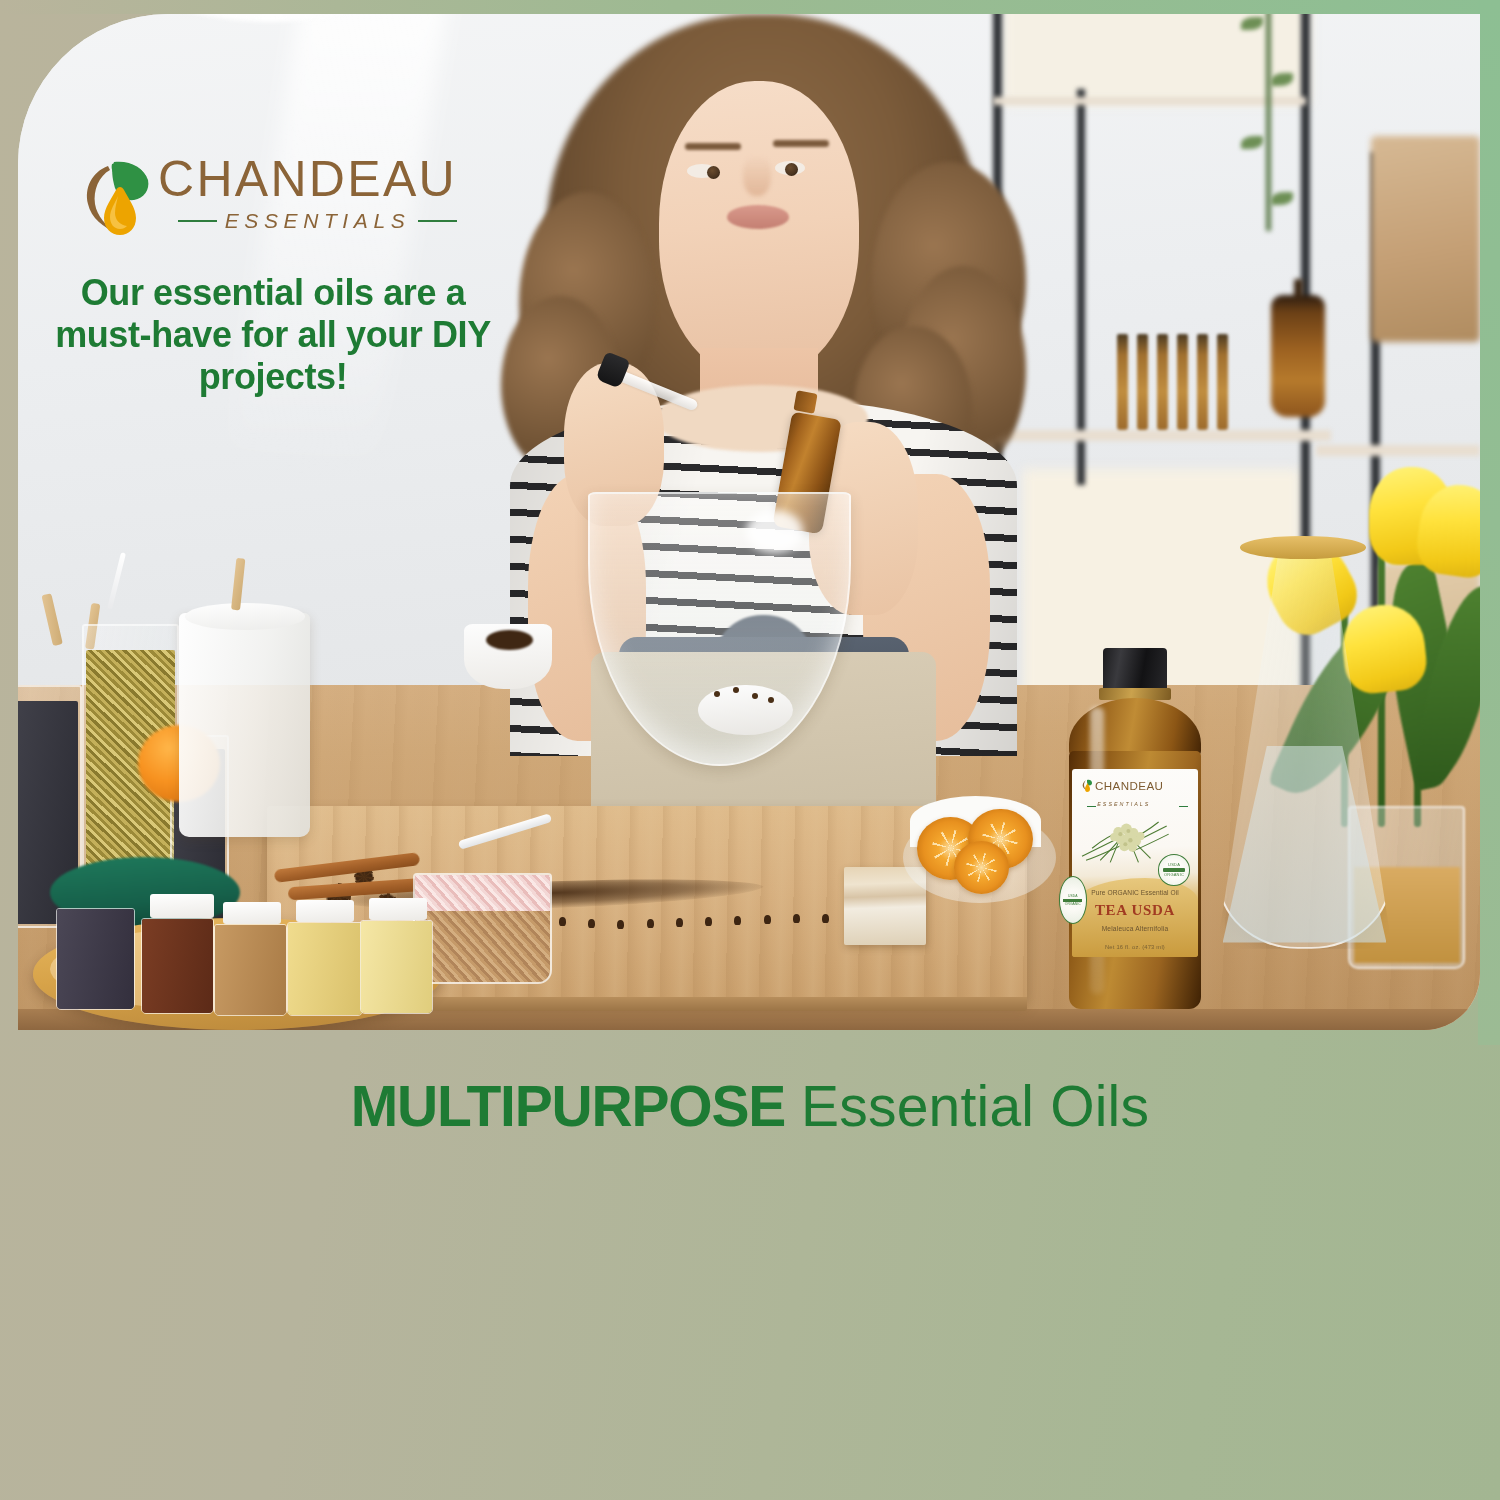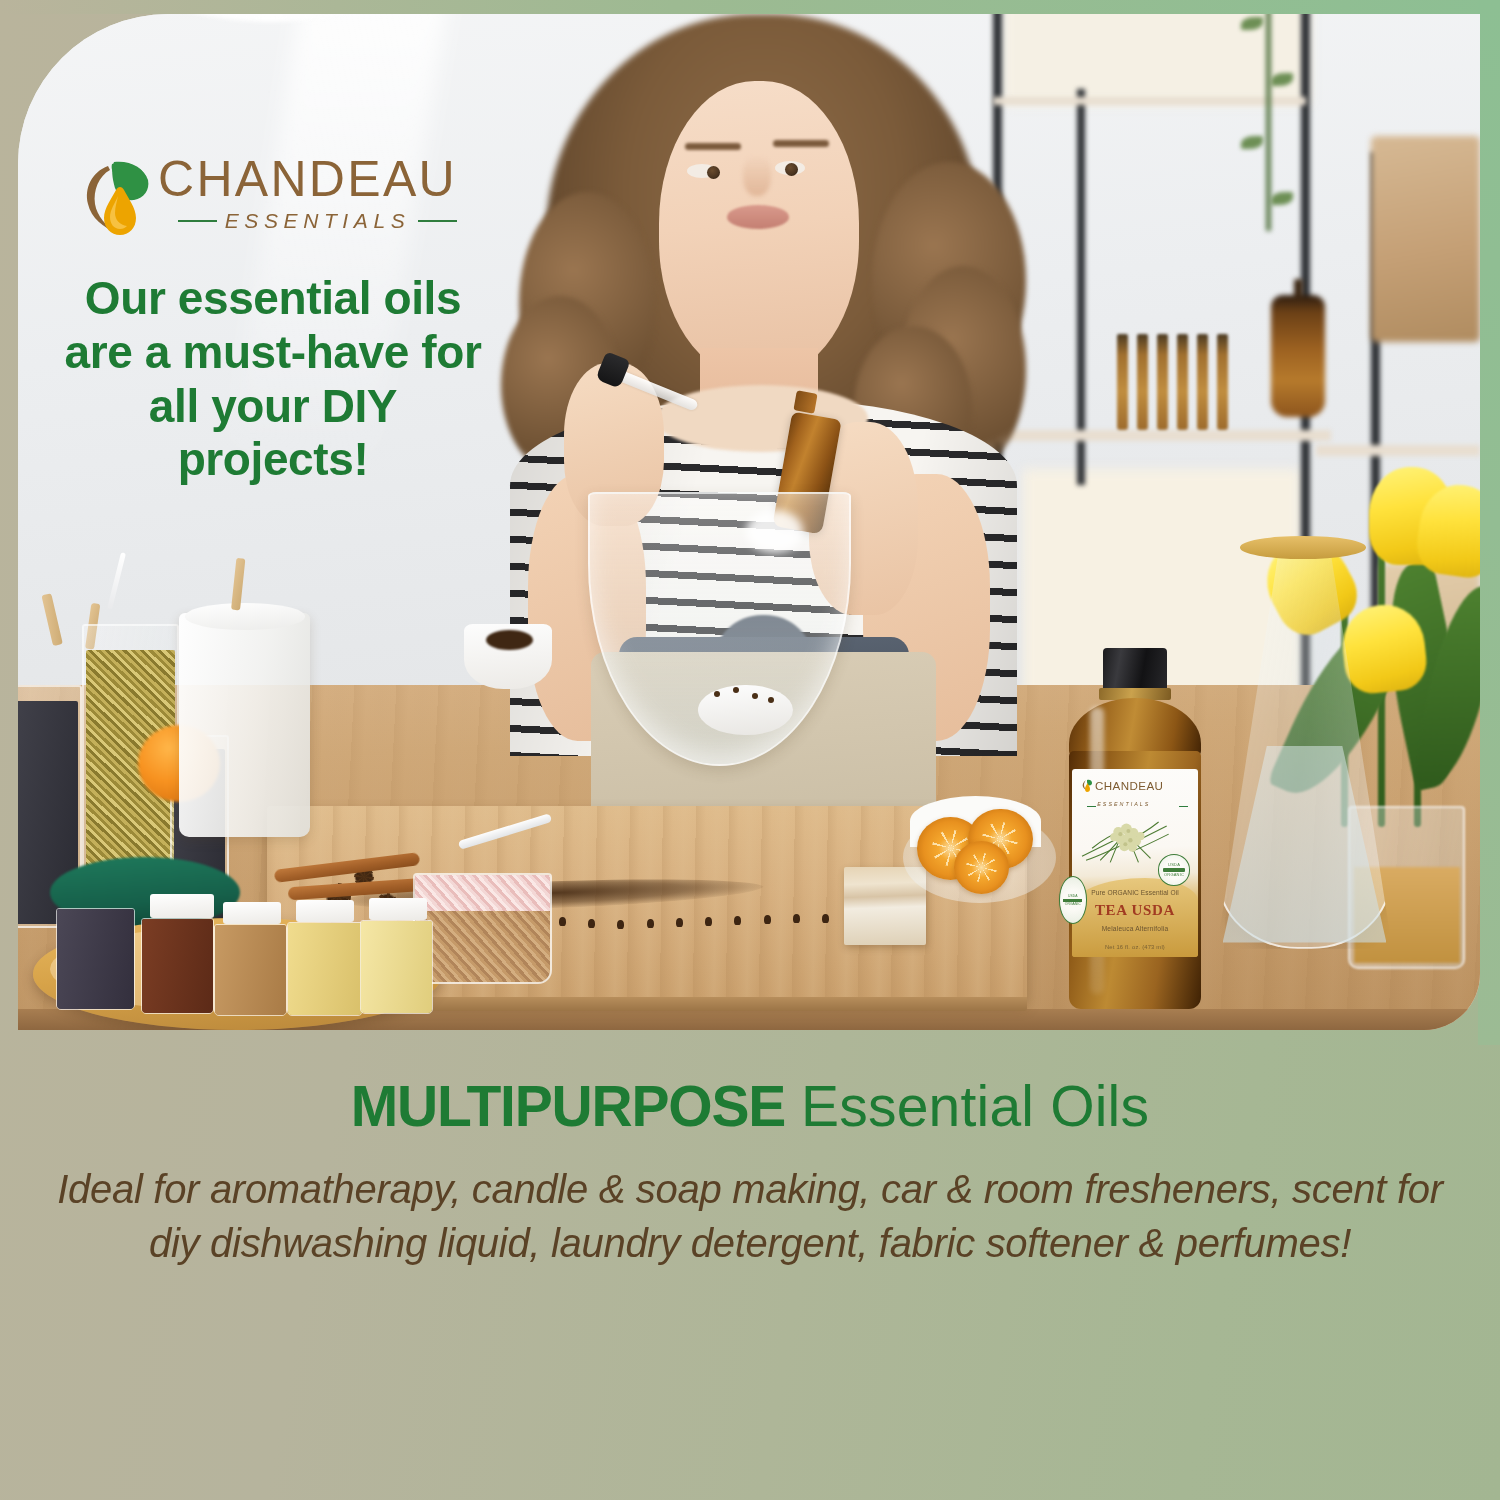--- a/index.html
+++ b/index.html
@@ -425,21 +425,21 @@
   .logo-rule { height:2px; background:#2f7d3e; flex:1; min-width:26px; }
   .logo-sub {
     font-size:21px; letter-spacing:5.6px; color:#8b6438; font-style:italic;
     white-space:nowrap;
   }
 
   
   .headline {
     position:absolute; left:48px; top:272px; width:450px;
     text-align:center; color:#1e7b34;
-    font-size:46px; font-weight:bold; line-height:1.17;
+    font-size:36px; font-weight:bold; line-height:1.17;
     letter-spacing:-.4px;
   }
 
   
   .product { position:absolute; left:1060px; top:648px; width:150px; height:368px; }
   .p-cap {
     position:absolute; left:28.5%; top:0; width:43%; height:11.5%;
     background:linear-gradient(100deg,#1b1b1d 0%,#3a3a3e 26%,#121214 62%,#28282b 100%);
     border-radius:4px 4px 2px 2px;
   }
@@ -806,17 +806,16 @@
     </div>
     <div class="p-seal">
       <div class="p-seal-t">USDA</div>
       <div class="p-seal-bar"></div>
       <div class="p-seal-t">ORGANIC</div>
     </div>
   </div>
 
   <div class="banner">
     <div class="banner-title"><b>MULTIPURPOSE</b><span> Essential Oils</span></div>
-    <div class="banner-desc">Ideal for aromatherapy, candle &amp; soap making, car &amp; room fresheners, scent for diy dishwashing liquid, laundry detergent, fabric softener &amp; perfumes!</div>
 
   </div>
 
 </div>
 
 </body></html>

